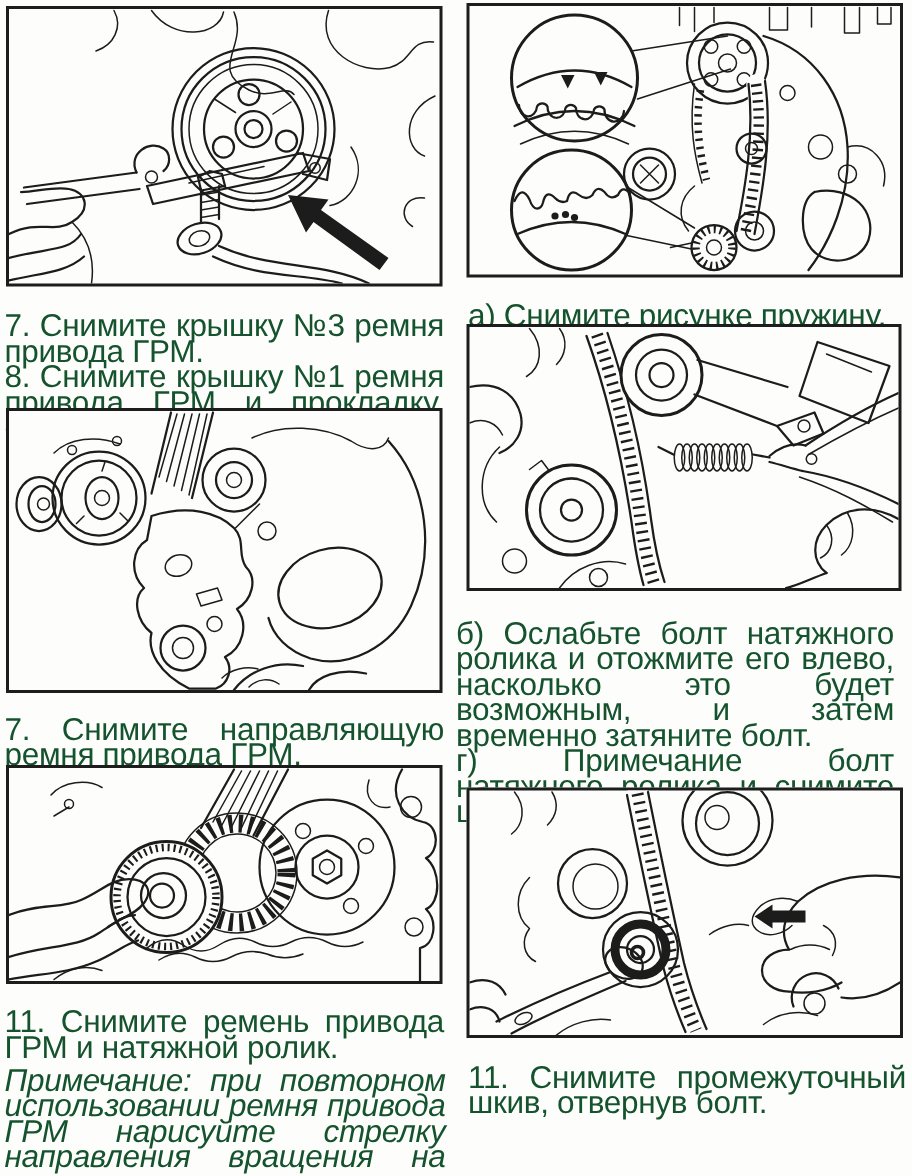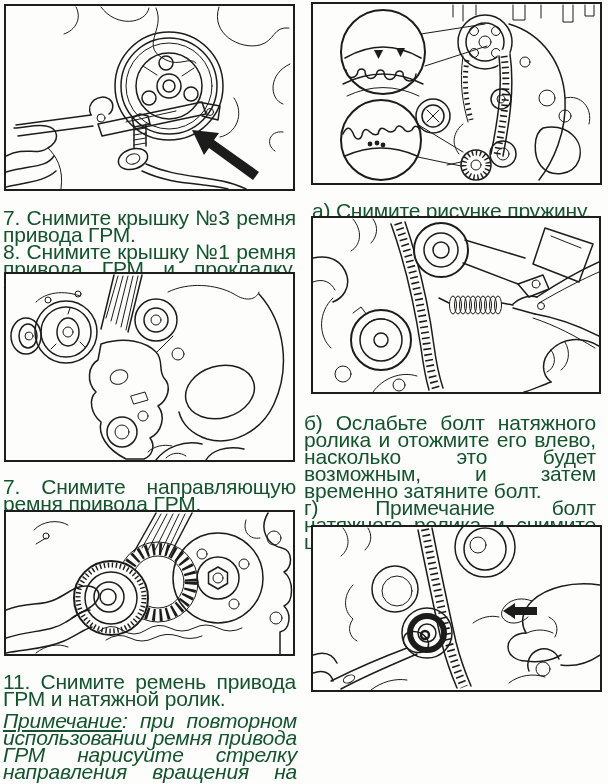--- a/index.html
+++ b/index.html
@@ -8,21 +8,21 @@
     position:relative; width:608px; height:784px;
     background:#fdfdfb; color:#1c1c1c; overflow:hidden;
     font-family:"Liberation Sans", sans-serif;
   }
   .txt{
     position:absolute; font-size:21px; line-height:17px;
     letter-spacing:-0.2px; text-align:justify; color:#14532d;margin-top:12px;
   }
   .txt p{margin:0;}
   .note{font-style:italic;}
-  .note .lbl{text-decoration:underline;}
+  .note .lbl{}
   .figure{
     position:absolute; border:2px solid #1d1d1d; background:#fdfdfb;
     box-sizing:border-box;
   }
   .figure svg{display:block;}
   .ln{fill:none; stroke:#1c1c1c; stroke-width:1.5; stroke-linecap:round; stroke-linejoin:round;}
   .ln2{fill:none; stroke:#1c1c1c; stroke-width:2.4; stroke-linecap:round; stroke-linejoin:round;}
   .thin{fill:none; stroke:#1c1c1c; stroke-width:1; stroke-linecap:round; stroke-linejoin:round;}
   .ink{fill:#1c1c1c; stroke:none;}
   .wmask{fill:none; stroke:#fdfdfb; stroke-linecap:round; stroke-linejoin:round;}
@@ -395,14 +395,17 @@
       </g>
       <polygon class="ink" points="190,84 202,76 202,80 224,80 224,88 202,88 202,92"></polygon>
       <g>
         <path class="ln" d="M216,144 A16,16 0 0 1 246,132"></path>
         <circle class="thin" cx="230" cy="142" r="7"></circle>
         <path class="thin" d="M196,156 C206,148 220,146 232,150"></path>
       </g>
     </svg>
   </div>
 
+  <div class="txt" style="left:312px;top:698px;width:292px;">
+    <p>11. Снимите промежуточный шкив, отвернув болт.</p>
+  </div>
 
 </div>
 
 </body></html>

